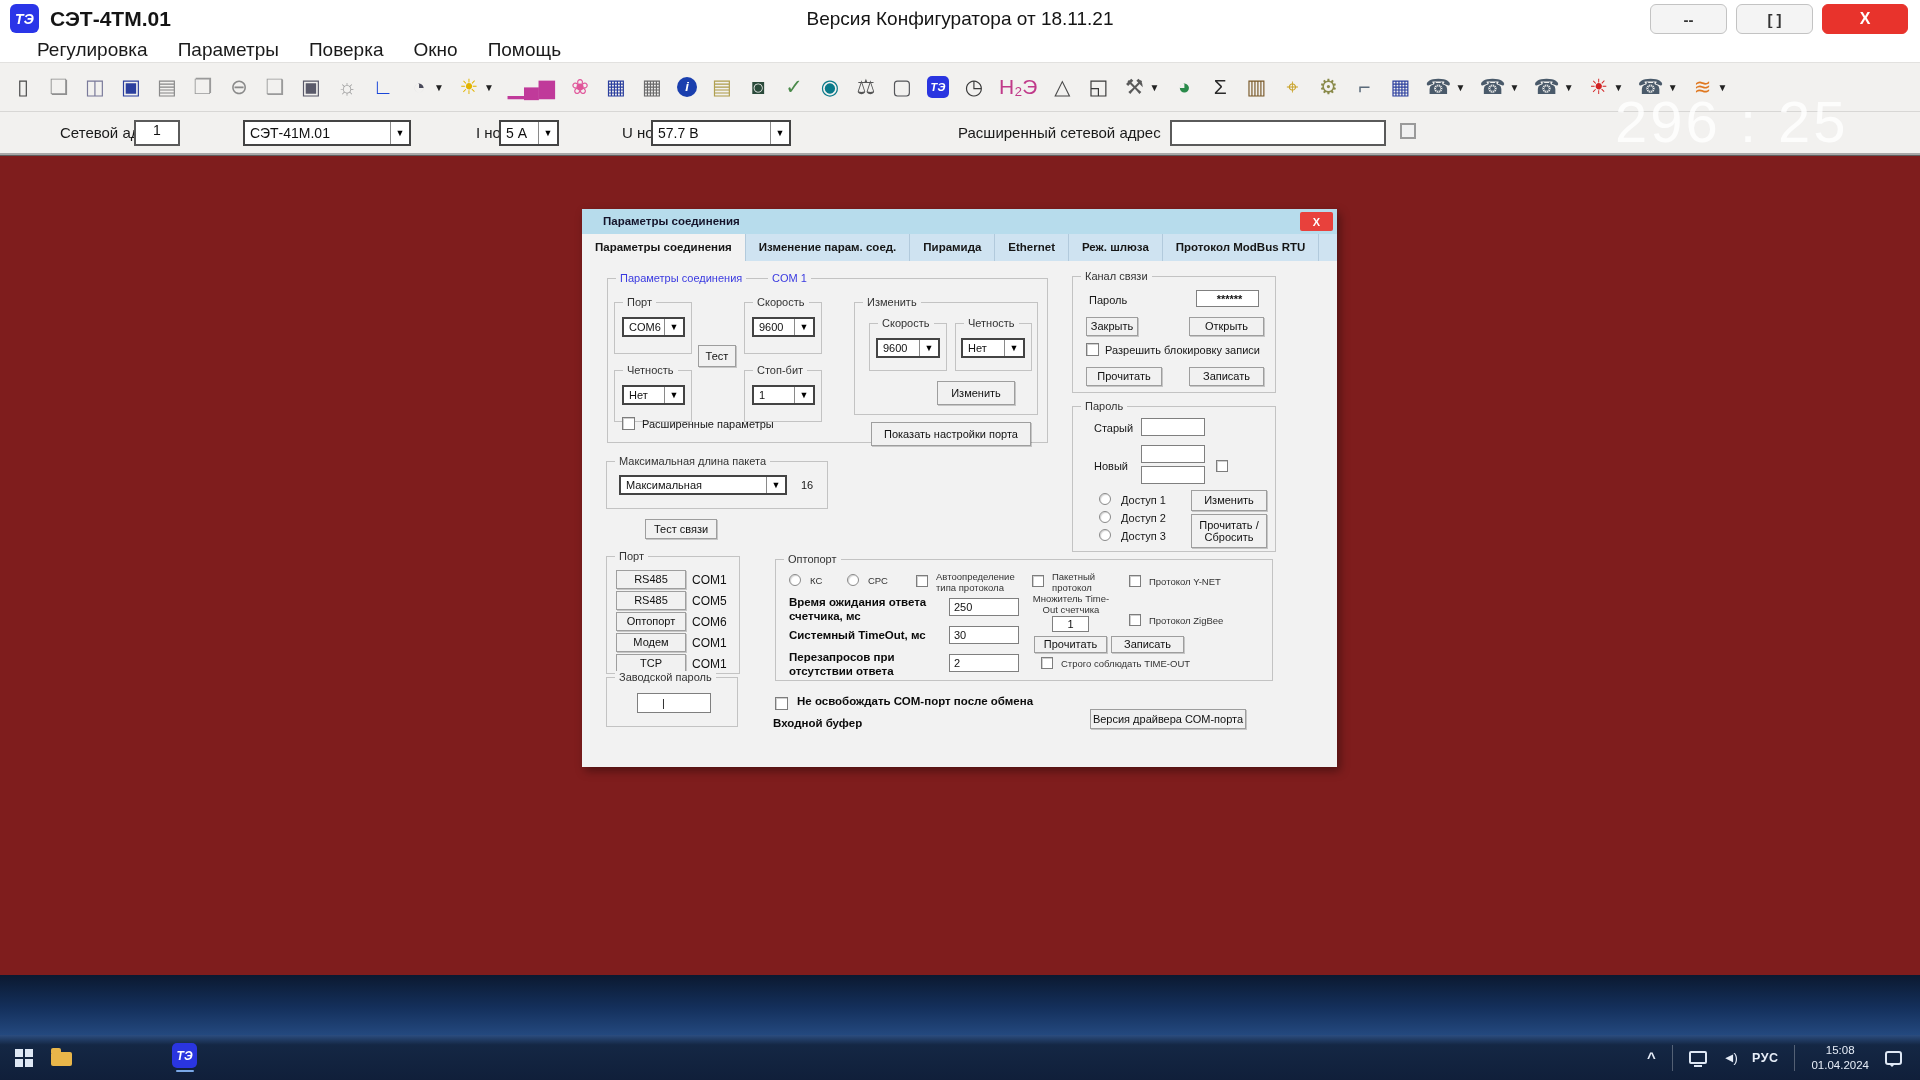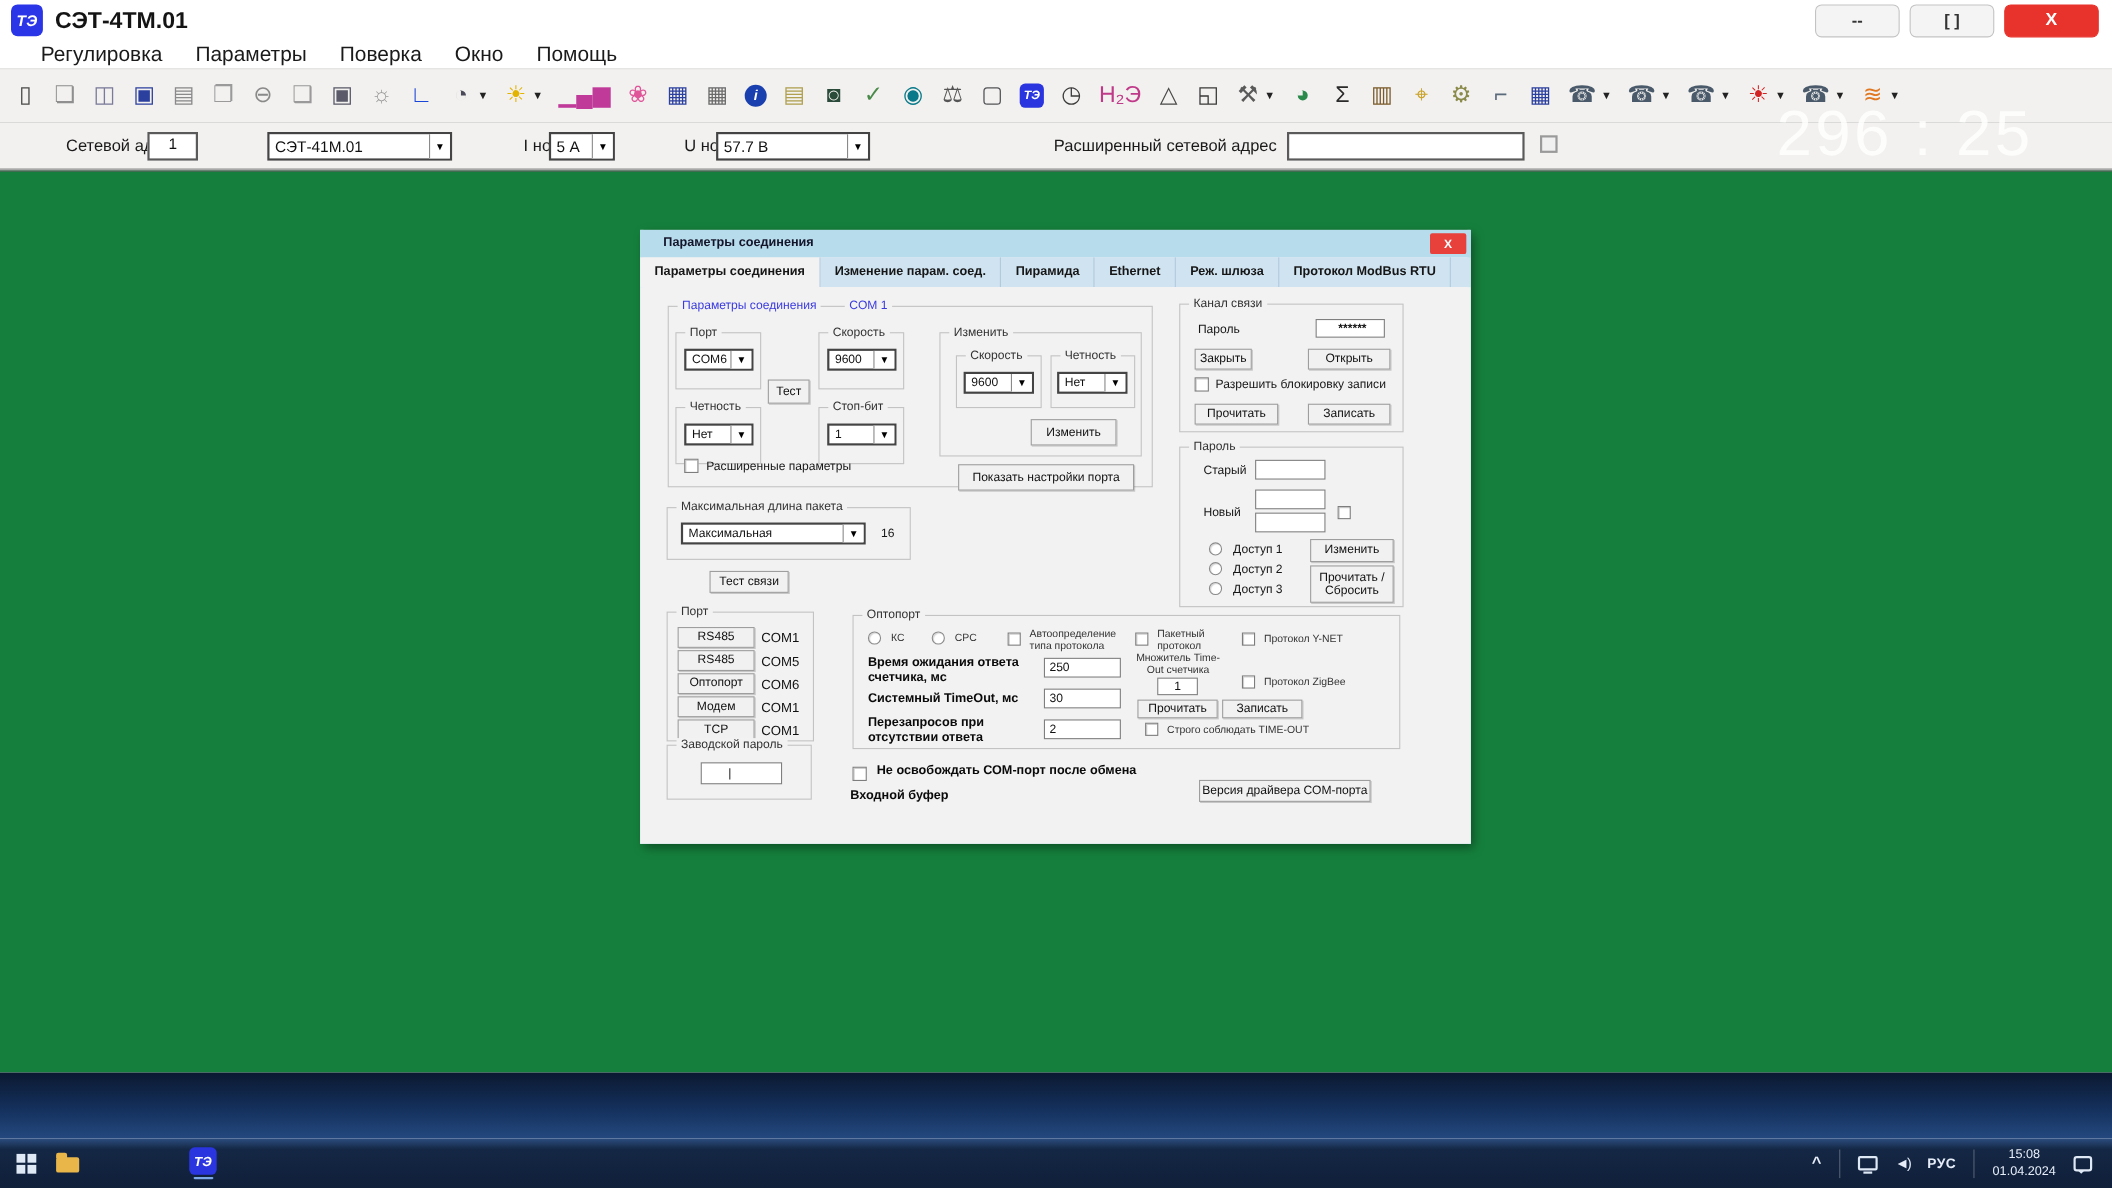--- a/index.html
+++ b/index.html
@@ -35,21 +35,21 @@
   .abar-label { position:absolute; top:12px; font-size:15px; color:#1a1a1a;margin-left:46px; }
   .abar-input { position:absolute; top:8px; height:26px; background:#fff; border:2px solid #5a5a5a; font-size:14px; text-align:center; color:#111; }
   .combo { position:relative; background:#fff; border:2px solid #444; color:#111; }
   .combo .cval { position:absolute; left:5px; top:50%; transform:translateY(-50%); white-space:nowrap; }
   .combo .arw { position:absolute; right:0; top:0; bottom:0; width:19px; border-left:1px solid #8a8a8a; display:flex; align-items:center; justify-content:center; font-size:9px; color:#000; background:#fff; }
   .abar-combo { position:absolute; top:8px; height:26px; font-size:14px; }
   .abar-cb { position:absolute; top:11px; width:16px; height:16px; background:#f0f0f0; border:2px solid #9a9a9a; }
   .counter-overlay { position:absolute; left:1615px; top:88px; font-size:58px; color:rgba(255,255,255,0.82); letter-spacing:3px; z-index:6; pointer-events:none; }
 
   
-  .workspace { position:absolute; left:0; top:155px; width:1920px; height:820px; background:#15803d; border-top:1px solid #5f5f5f; }
+  .workspace { position:absolute; left:0; top:155px; width:1920px; height:820px; background:#7f1d1d; border-top:1px solid #5f5f5f; }
 
   
   .dialog { position:absolute; left:582px; top:53px; width:755px; height:558px; background:#f2f2f2;
     border:3px solid #b7dcec; border-top:none; box-shadow:3px 4px 9px rgba(0,0,0,0.38); }
   .dlg-titlebar { position:absolute; left:-3px; top:0; width:755px; height:25px; background:#b7dcec; }
   .dlg-title { position:absolute; left:21px; top:6px; font-size:11.5px; font-weight:600; color:#14142a; }
   .dlg-close { position:absolute; right:4px; top:3px; width:33px; height:19px; background:#e8413c; border-radius:2px; color:#fff; font-size:11px; font-weight:bold; display:flex; align-items:center; justify-content:center; }
   .dlg-tabs { position:absolute; left:-3px; top:25px; width:755px; height:27px; background:#cfe3f1; display:flex; }
   .dlg-tab { height:27px; line-height:27px; padding:0 13px; font-size:11.5px; font-weight:bold; color:#161616; border-right:1px solid #b2cadc; white-space:nowrap; }
   .dlg-tab.active { background:#f2f2f2; }
@@ -90,20 +90,21 @@
   .clockblk { text-align:center; font-size:11.5px; line-height:1.25; }
   .chat { width:17px; height:14px; border:2px solid #dfe8f5; border-radius:3px; position:relative; }
   .chat::after { content:""; position:absolute; bottom:-7px; left:2px; border:3px solid transparent; border-top-color:#dfe8f5; }
 </style>
 </head>
 <body>
 
 <div class="titlebar">
   <div class="app-logo">ТЭ</div>
   <div class="app-title">СЭТ-4ТМ.01</div>
+  <div class="version-title">Версия Конфигуратора от 18.11.21</div>
   <div class="winbtns">
     <div class="winbtn">--</div>
     <div class="winbtn">[ ]</div>
     <div class="winbtn close">X</div>
   </div>
 </div>
 
 <div class="menubar">
 
     <span class="menu-item">Регулировка</span>

